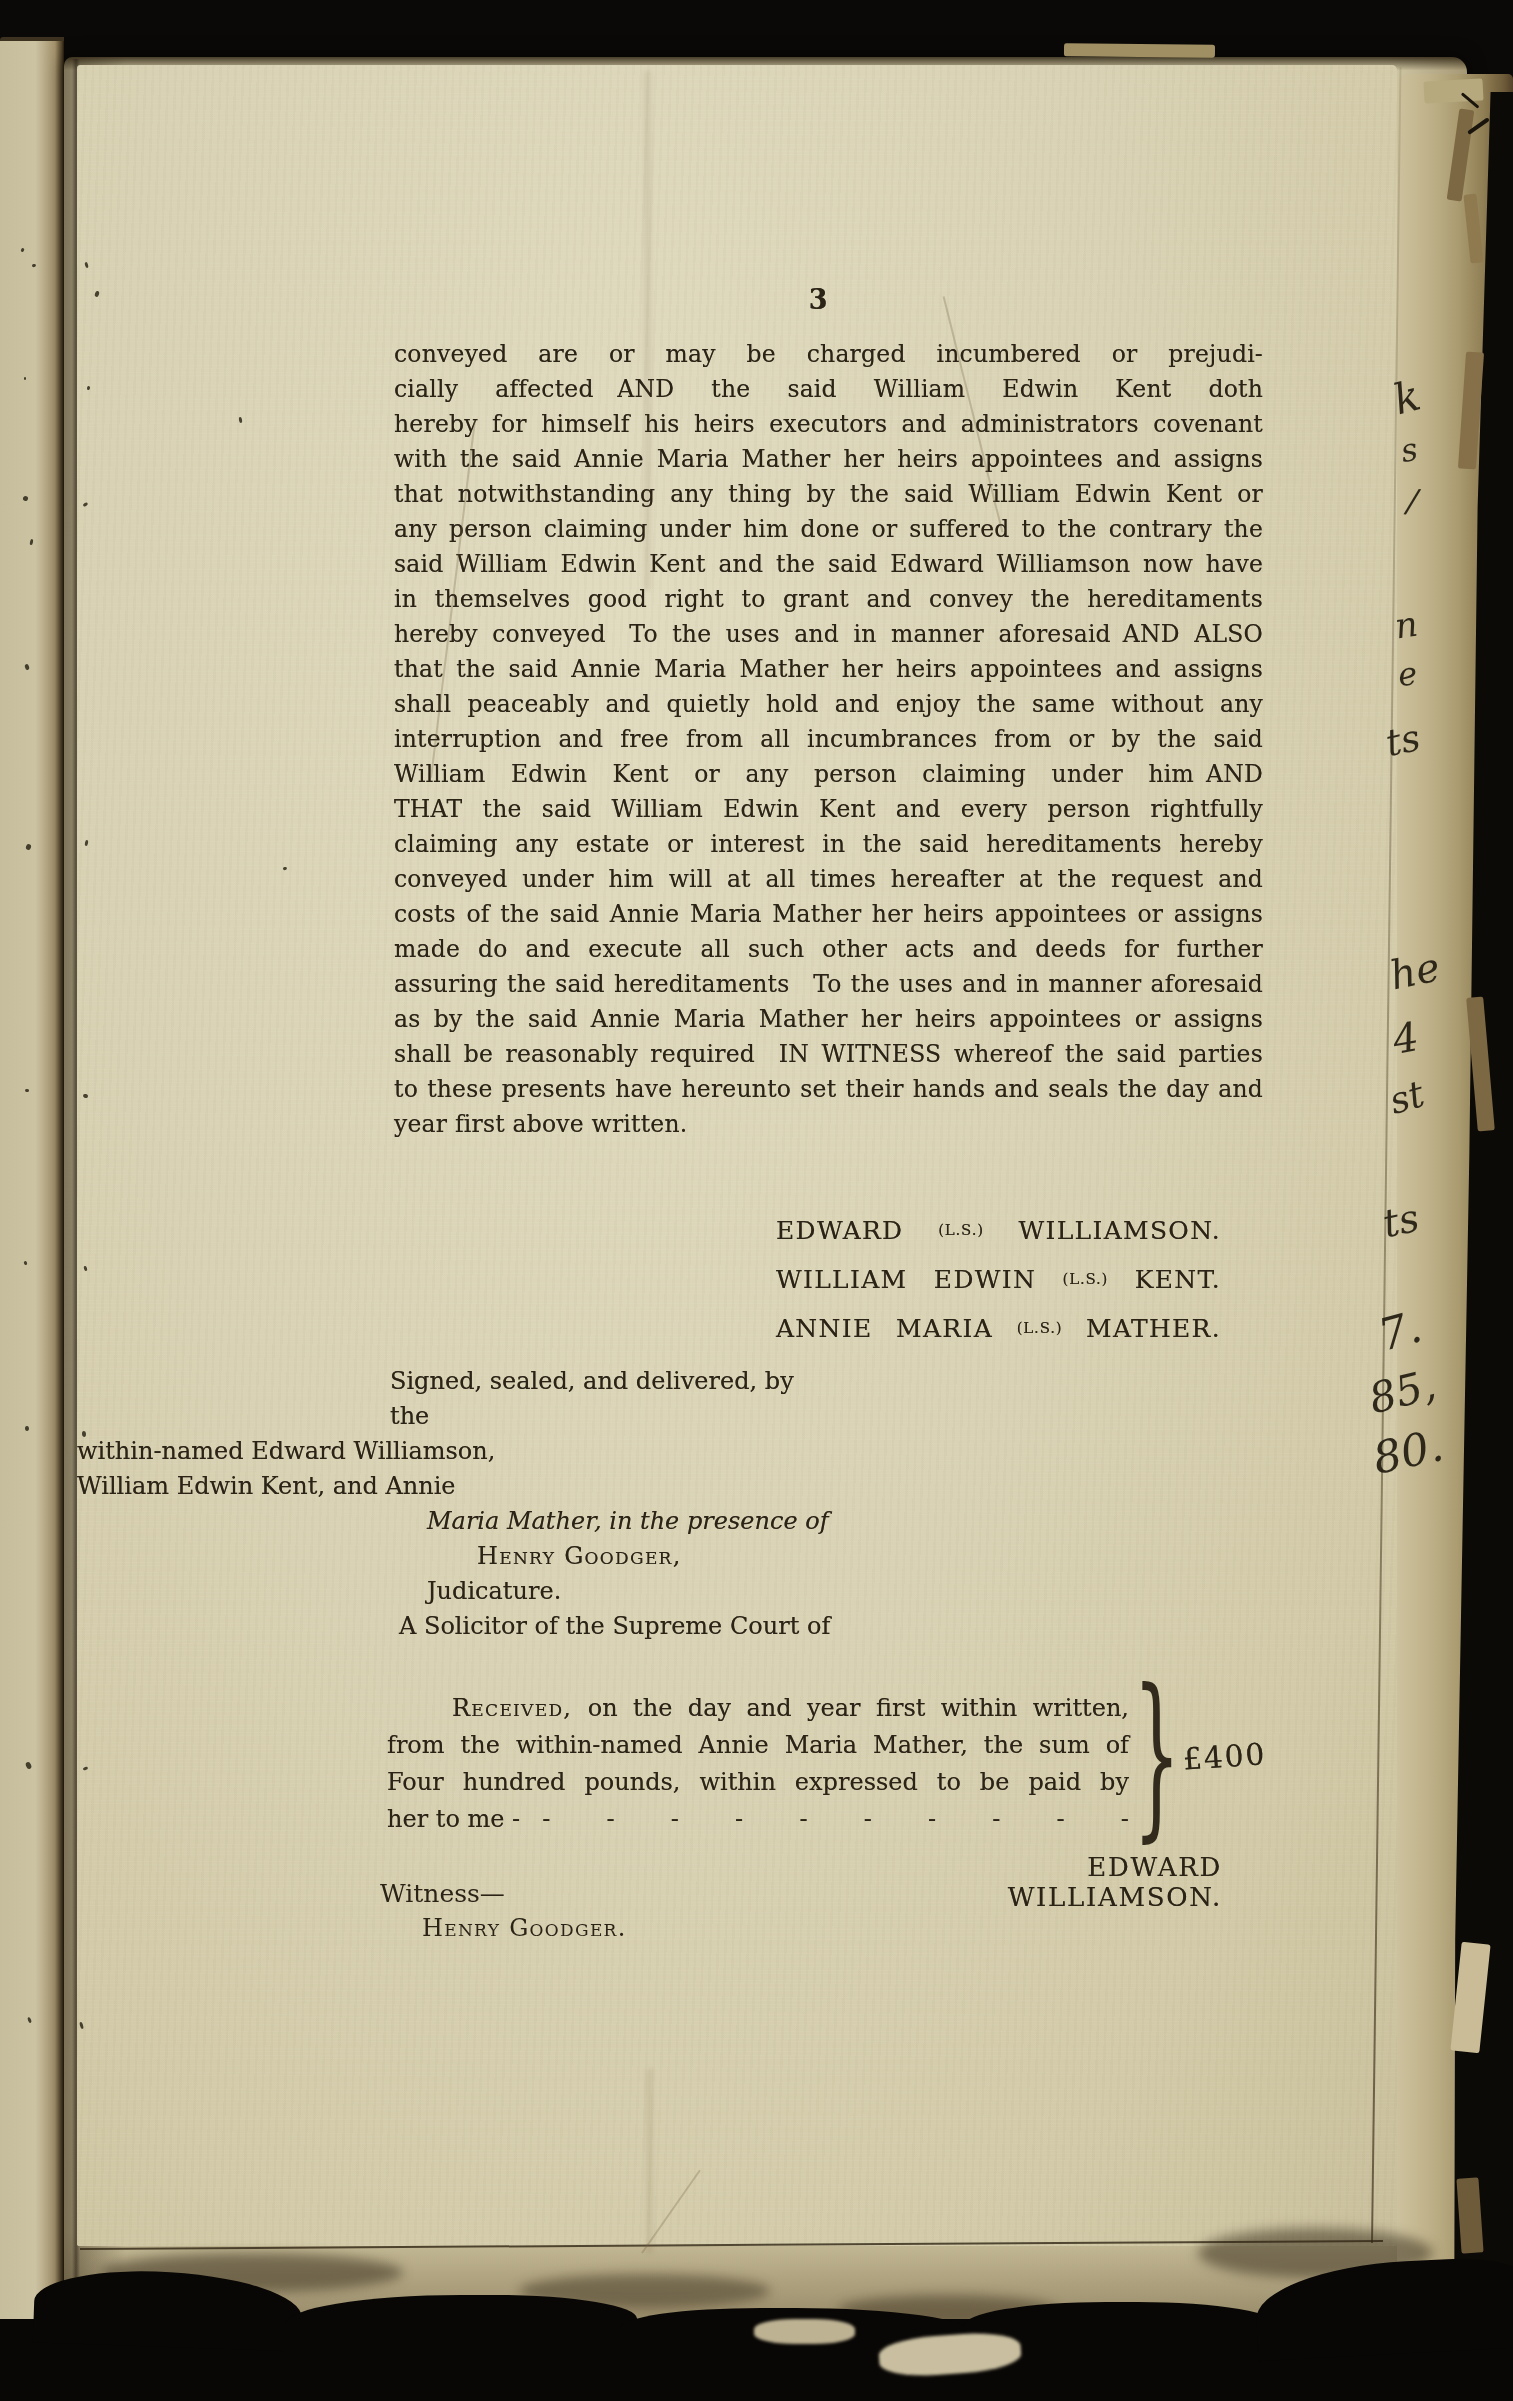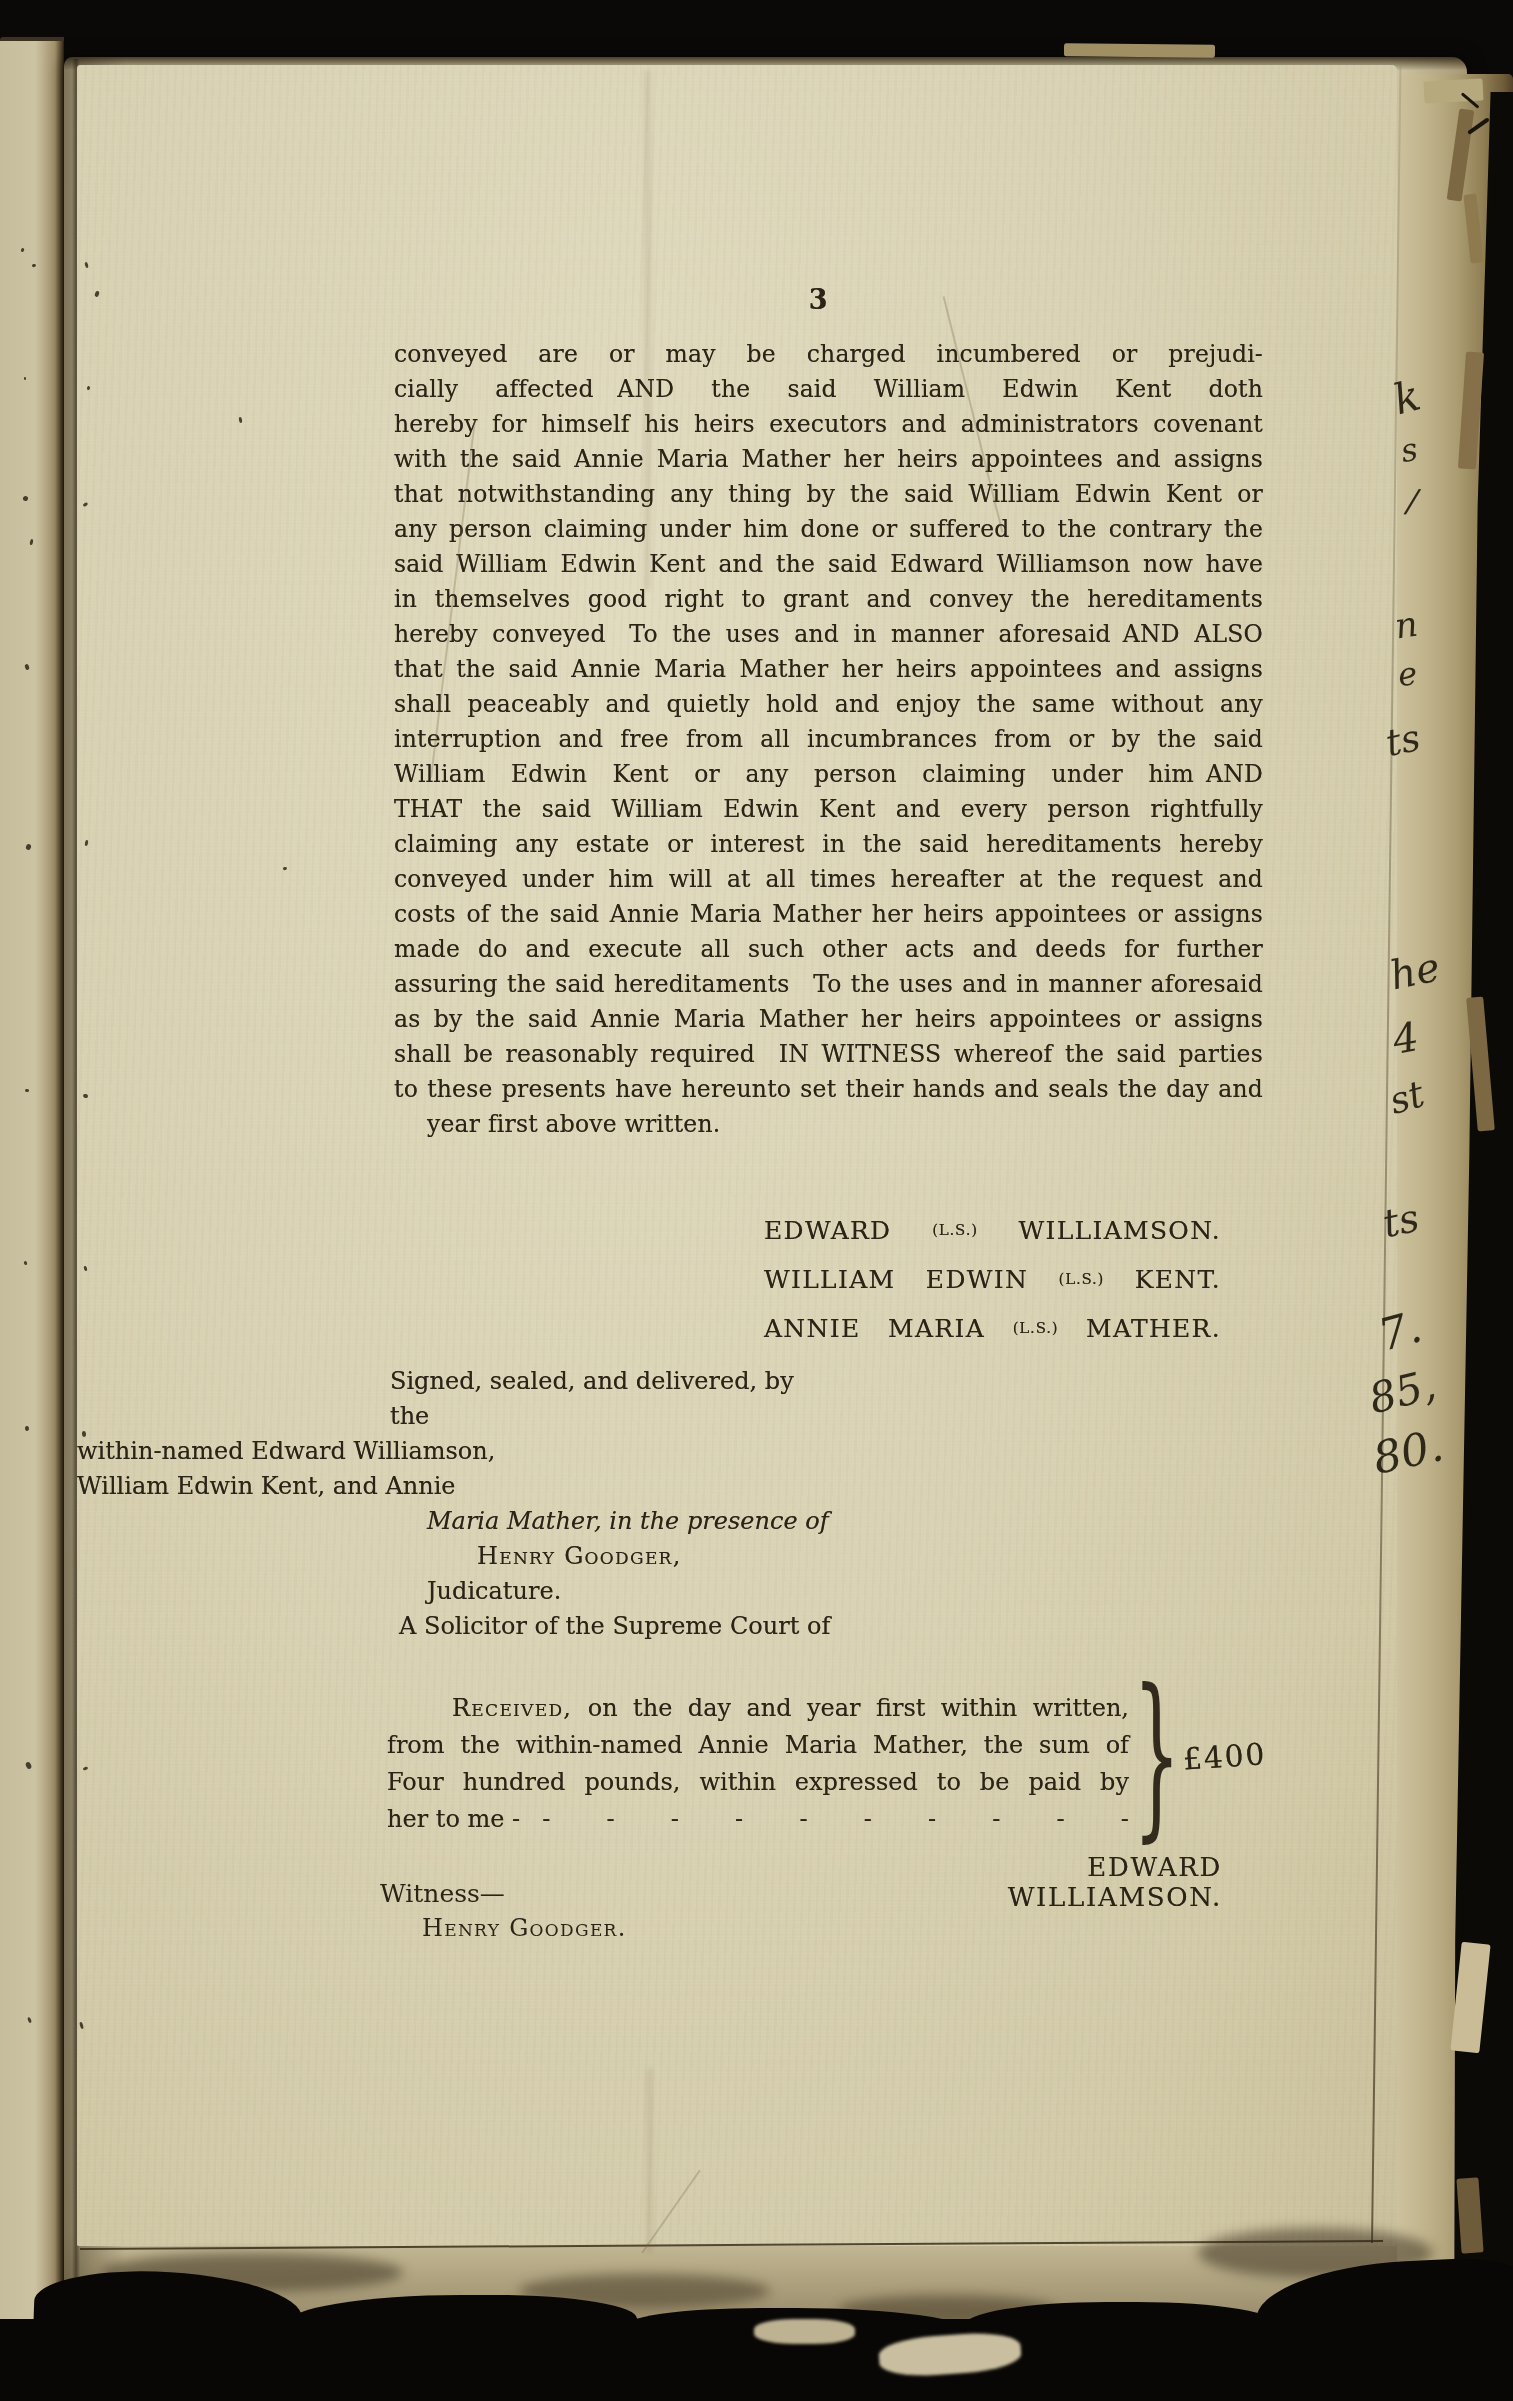--- a/index.html
+++ b/index.html
@@ -76,27 +76,27 @@
     position:absolute;left:708px;top:219px;width:67px;
     text-align:center;font-size:27px;font-weight:bold;letter-spacing:0.8px;
     text-shadow:0 0 0.5px rgba(43,35,22,.6);
   }
   .body-block{
     position:absolute;left:317px;top:272px;width:869px;
     font-size:23.5px;line-height:35px;letter-spacing:0.2px;
     text-shadow:0 0 0.4px rgba(43,35,22,.55);
   }
   .b-line{text-align:justify;text-align-last:justify;white-space:normal;}
-  .b-line.last{text-align-last:left;margin-left:33px;}
+  .b-line.last{text-align-last:left;}
   .sig-block{
     position:absolute;left:687px;top:1141px;width:457px;
     font-size:25px;line-height:49px;letter-spacing:1.3px;
     text-shadow:0 0 0.5px rgba(43,35,22,.6);
   }
-  .sig-line{display:flex;justify-content:space-between;align-items:flex-end;}
+  .sig-line{display:flex;justify-content:space-between;align-items:flex-end;margin-left:12px;}
   .sig-line .seal{font-size:15px;letter-spacing:0.8px;}
   .att-block{
     position:absolute;left:0;top:1299px;width:754px;
     font-size:24px;line-height:35px;
     text-shadow:0 0 0.4px rgba(43,35,22,.55);
   }
   .smallcaps{font-variant:small-caps;letter-spacing:1.3px;}
   .receipt-block{
     position:absolute;left:310px;top:1625px;width:742px;
     font-size:24px;line-height:37px;

